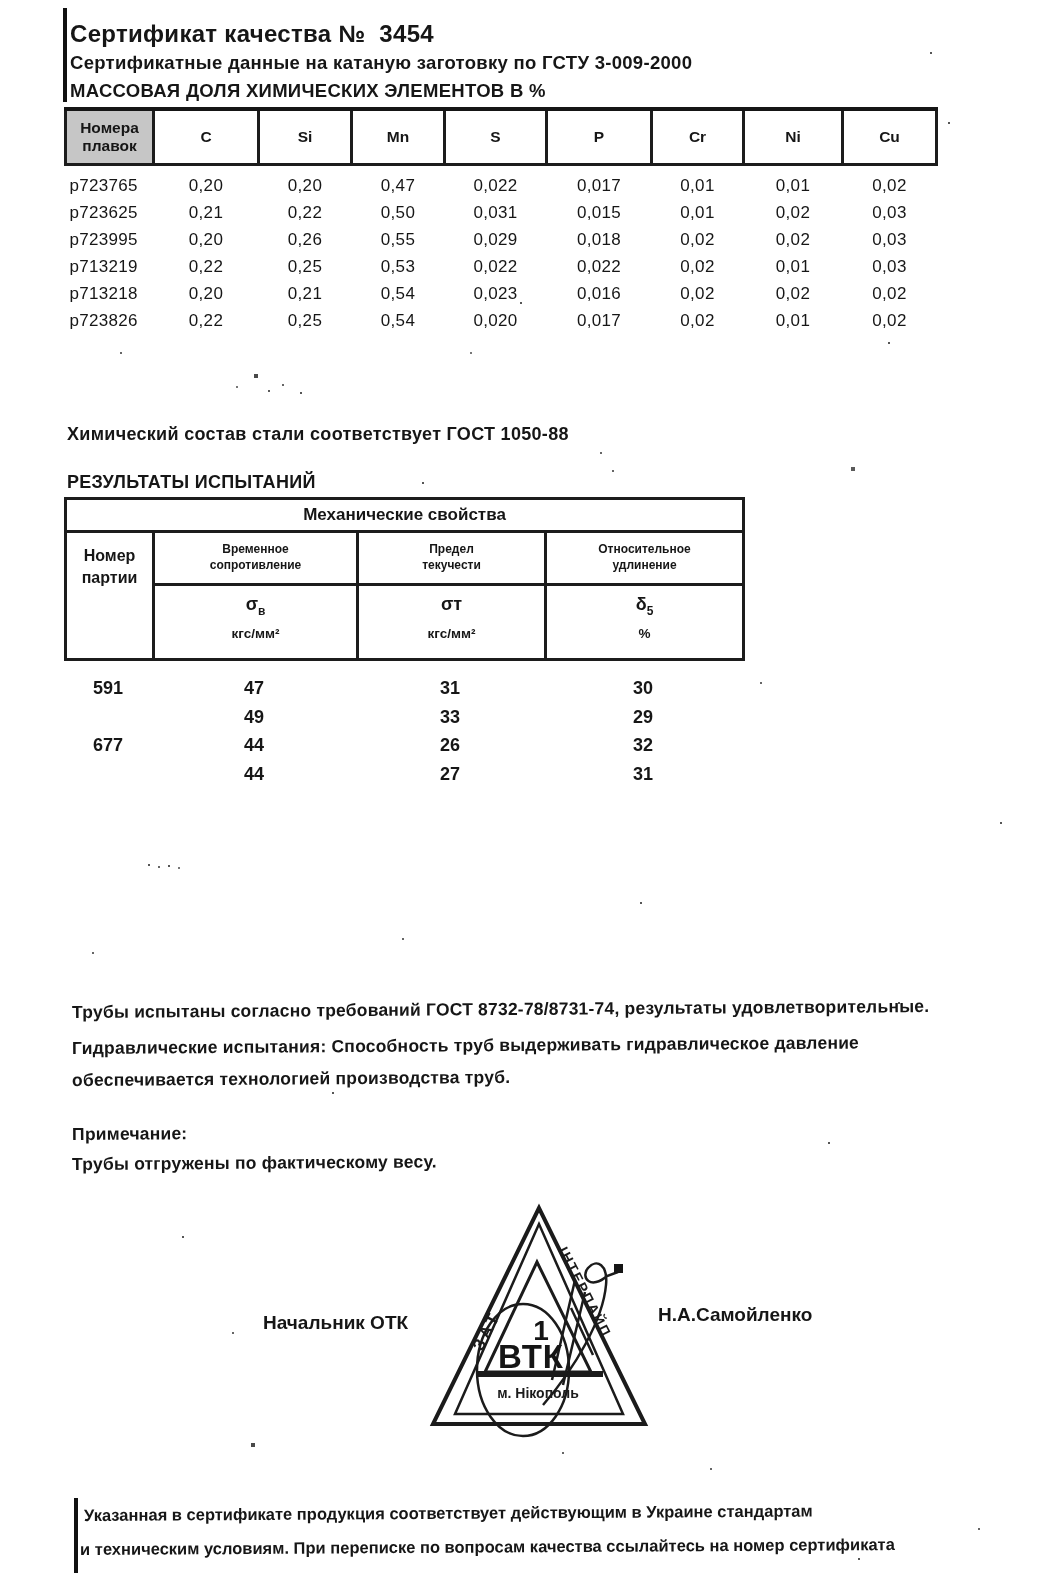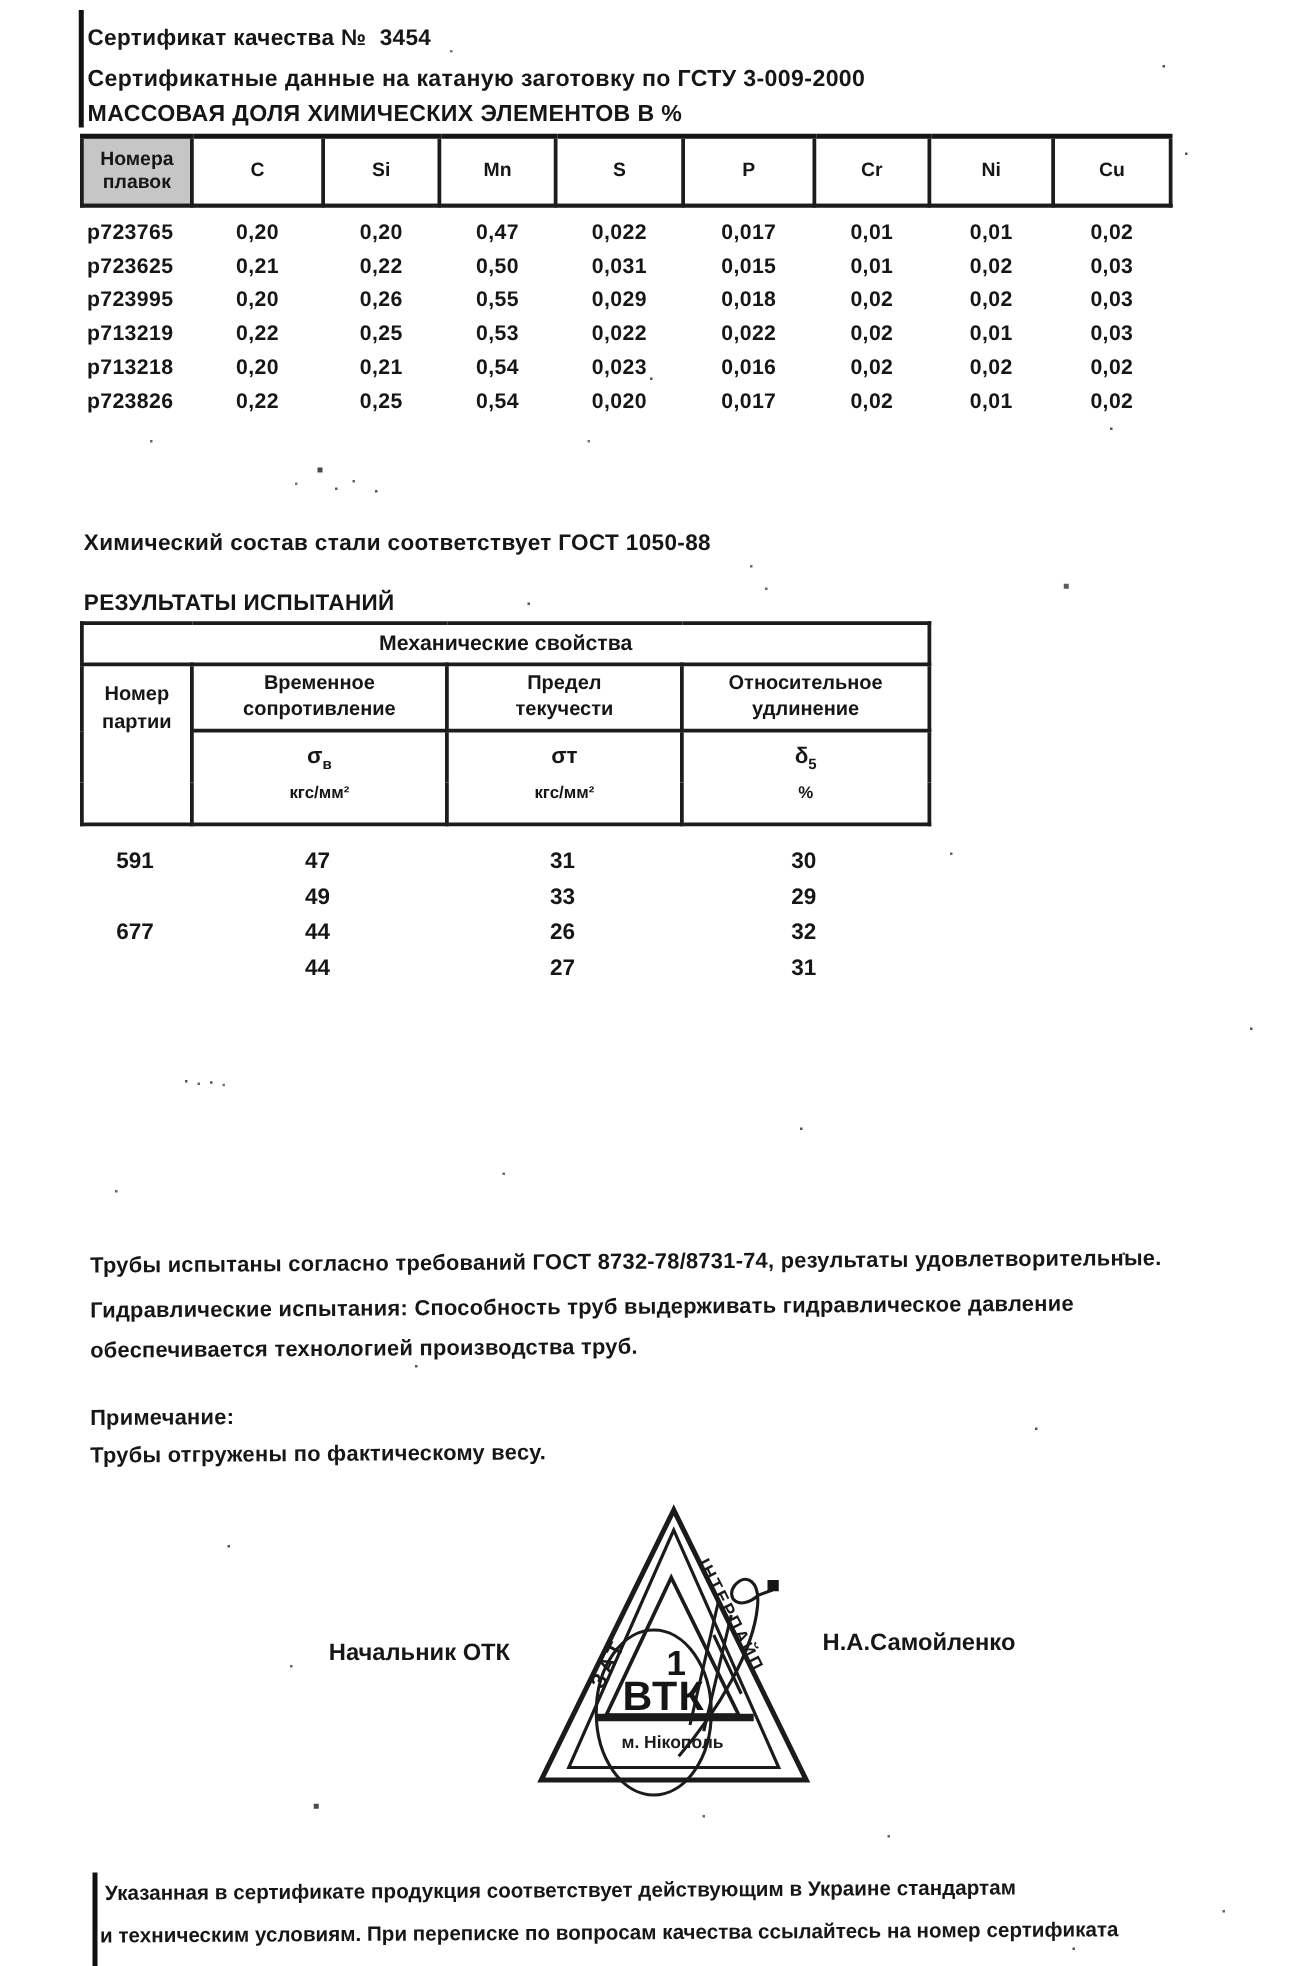--- a/index.html
+++ b/index.html
@@ -2,48 +2,48 @@
 <html><head>
 <meta charset="utf-8">
 <style>
   html,body{margin:0;padding:0;background:#fff;}
   .page{
     position:relative;width:1044px;height:1573px;background:#fff;overflow:hidden;
     font-family:"Liberation Sans",sans-serif;color:#161616;
   }
   .abs{position:absolute;}
   .h-line{white-space:pre;font-weight:bold;letter-spacing:.3px;}
-  .t1{font-size:18px;}
+  .t1{font-size:24px;}
   .t2{font-size:18.5px;}
   .t3{font-size:18.5px;}
 
   
   .bar{background:#111;}
 
   
   table{border-collapse:collapse;table-layout:fixed;}
   .chem{width:871px;}
   .chem thead th{
     border:3px solid #1c1c1c;border-top:4px solid #151515;
     font-size:15.5px;font-weight:bold;height:52px;vertical-align:middle;
     white-space:pre-line;line-height:1.15;padding:0;
   }
   .chem thead th.shade{background:#c6c6c6;}
   .chem tbody td{
     border:none;height:27px;line-height:27px;text-align:center;
-    font-size:17px;font-weight:bold;padding:0;letter-spacing:.3px;
+    font-size:17px;font-weight:normal;padding:0;letter-spacing:.3px;
   }
   .chem tbody td.heat{text-align:left;padding-left:4px;}
   .chem tbody tr:first-child td{padding-top:6px;}
 
   
   .mech{width:678px;border-radius:32px;}
   .mech td{border:3px solid #1c1c1c;text-align:center;font-weight:bold;padding:0;vertical-align:middle;}
   .mech .group{height:30px;font-size:17px;}
-  .mech .lbl{height:50px;font-size:16px;white-space:pre-line;line-height:1.3;}
+  .mech .lbl{height:50px;font-size:12px;white-space:pre-line;line-height:1.3;}
   .mech .batch{white-space:pre-line;font-size:16px;vertical-align:top;padding-top:12px;line-height:1.35;}
   .mech .sym{height:40px;font-size:18px;border-bottom:none;}
   .mech .unit{height:32px;font-size:13.5px;border-top:none;vertical-align:top;}
   .sym-sub{font-size:12px;vertical-align:-5px;}
 
   .mech-data{font-weight:bold;font-size:18px;}
   .mech-data .mrow{display:grid;grid-template-columns:88px 204px 188px 198px;height:28.5px;line-height:28.5px;}
   .mech-data .mrow span{text-align:center;}
 
   .para{font-weight:bold;font-size:17.5px;letter-spacing:.2px;transform:rotate(-0.4deg);transform-origin:left top;}

